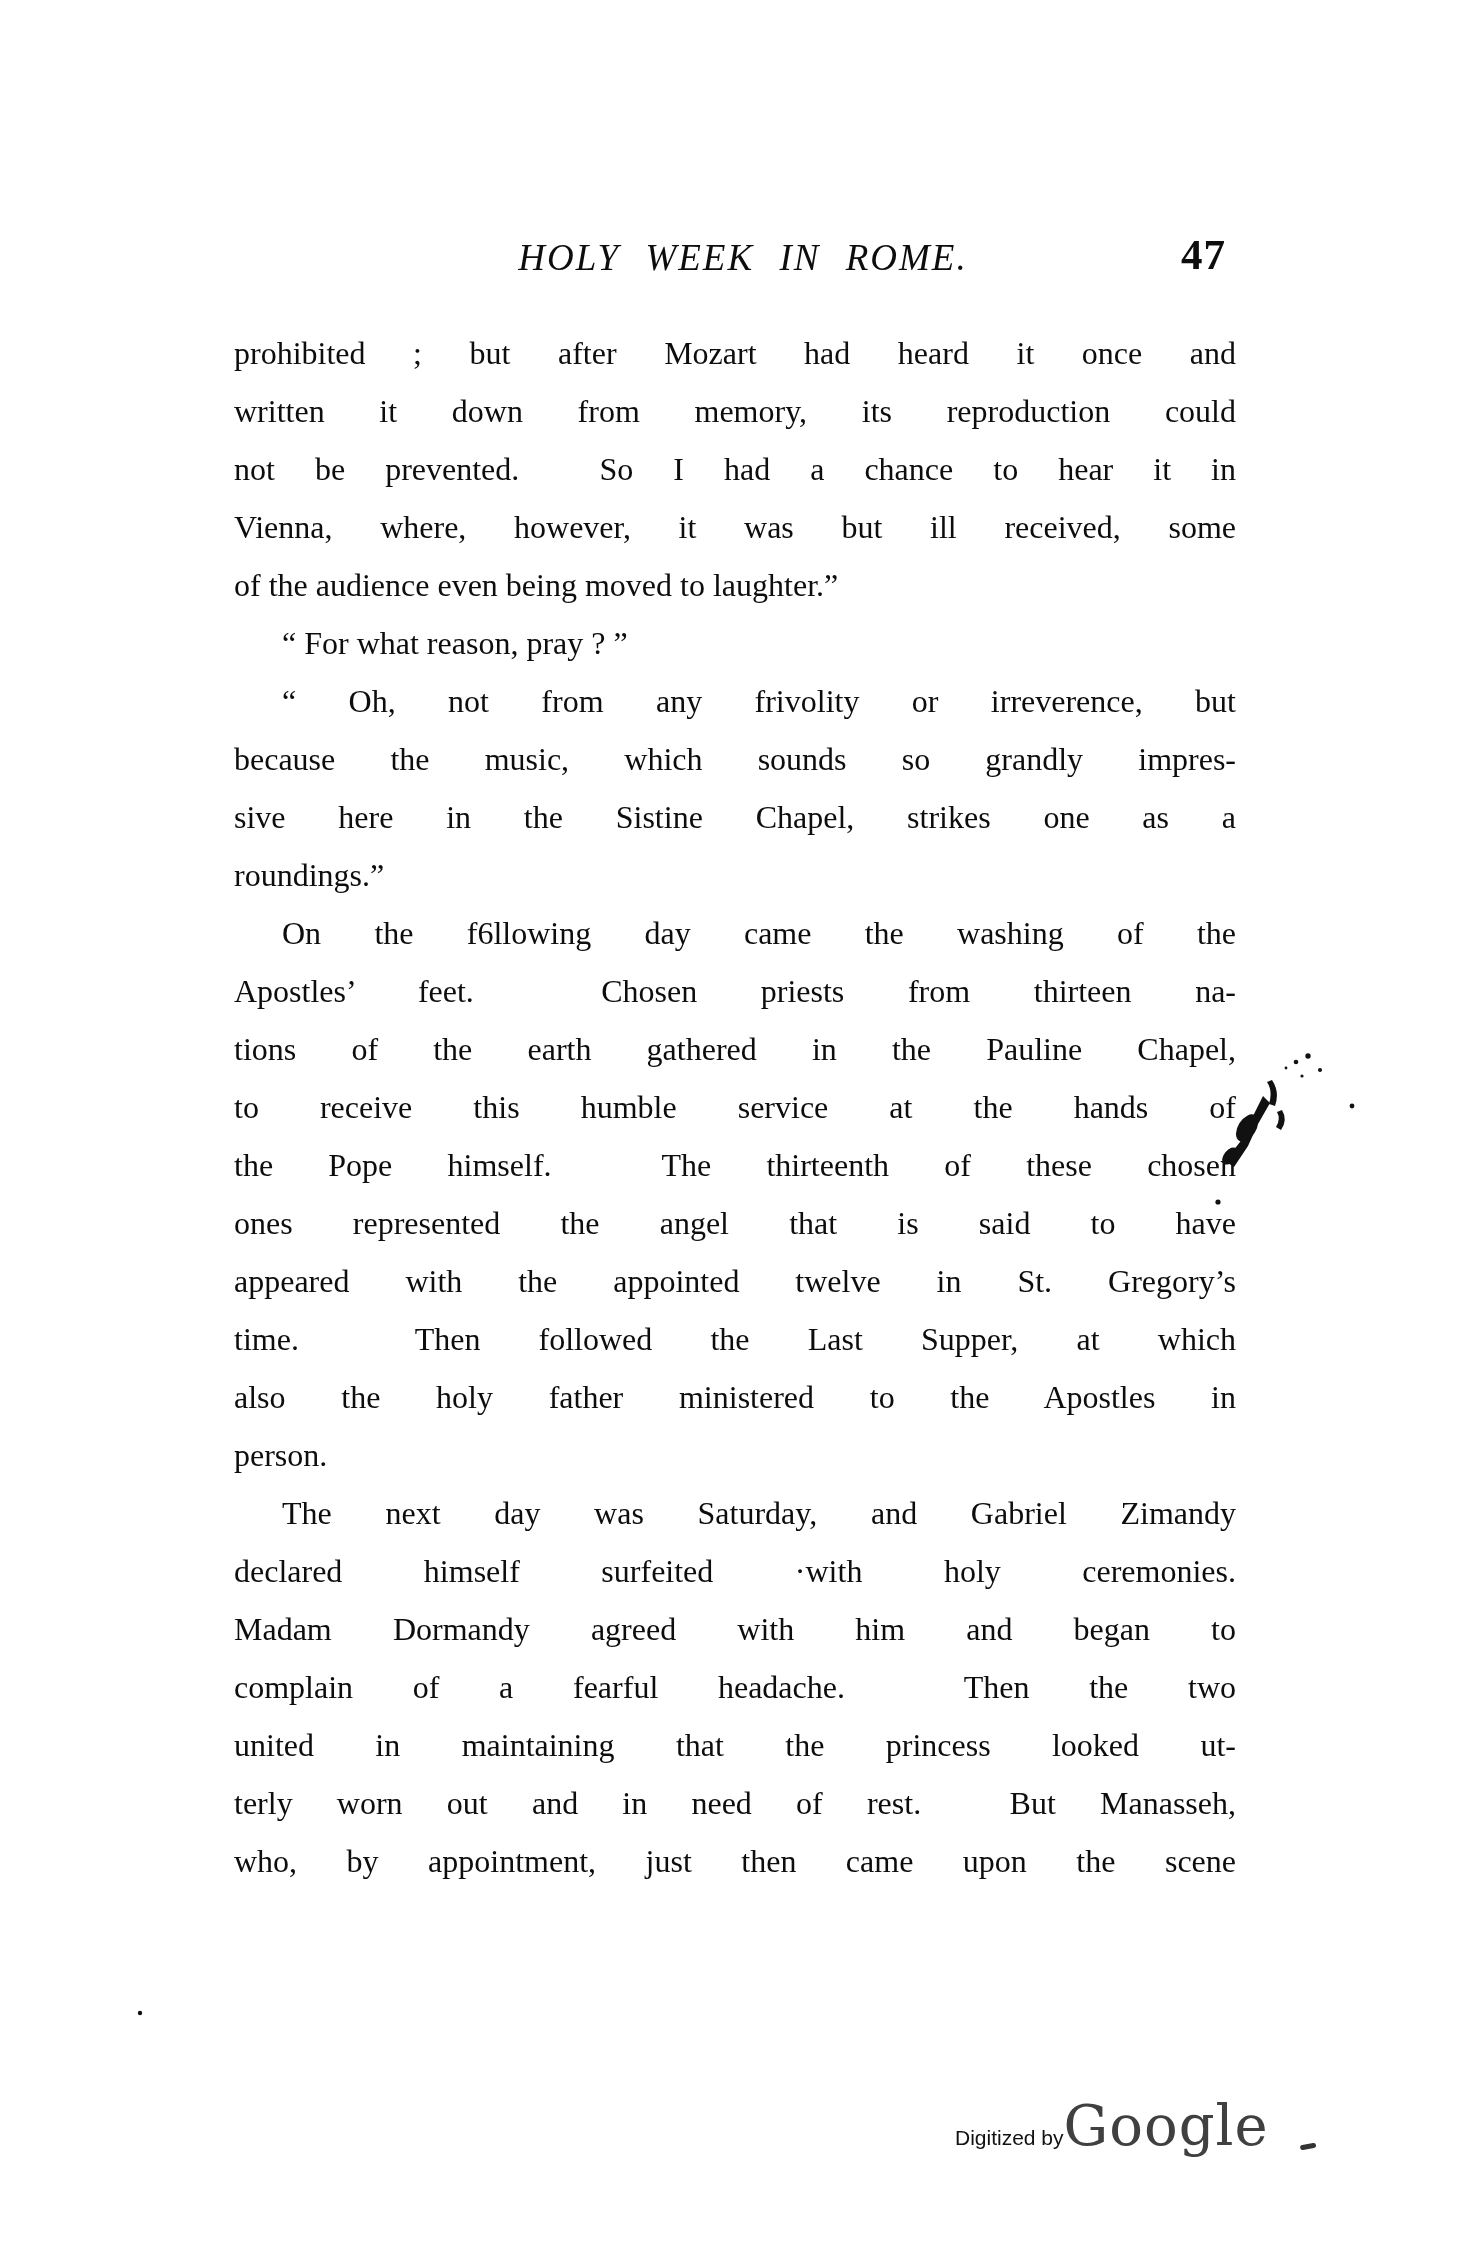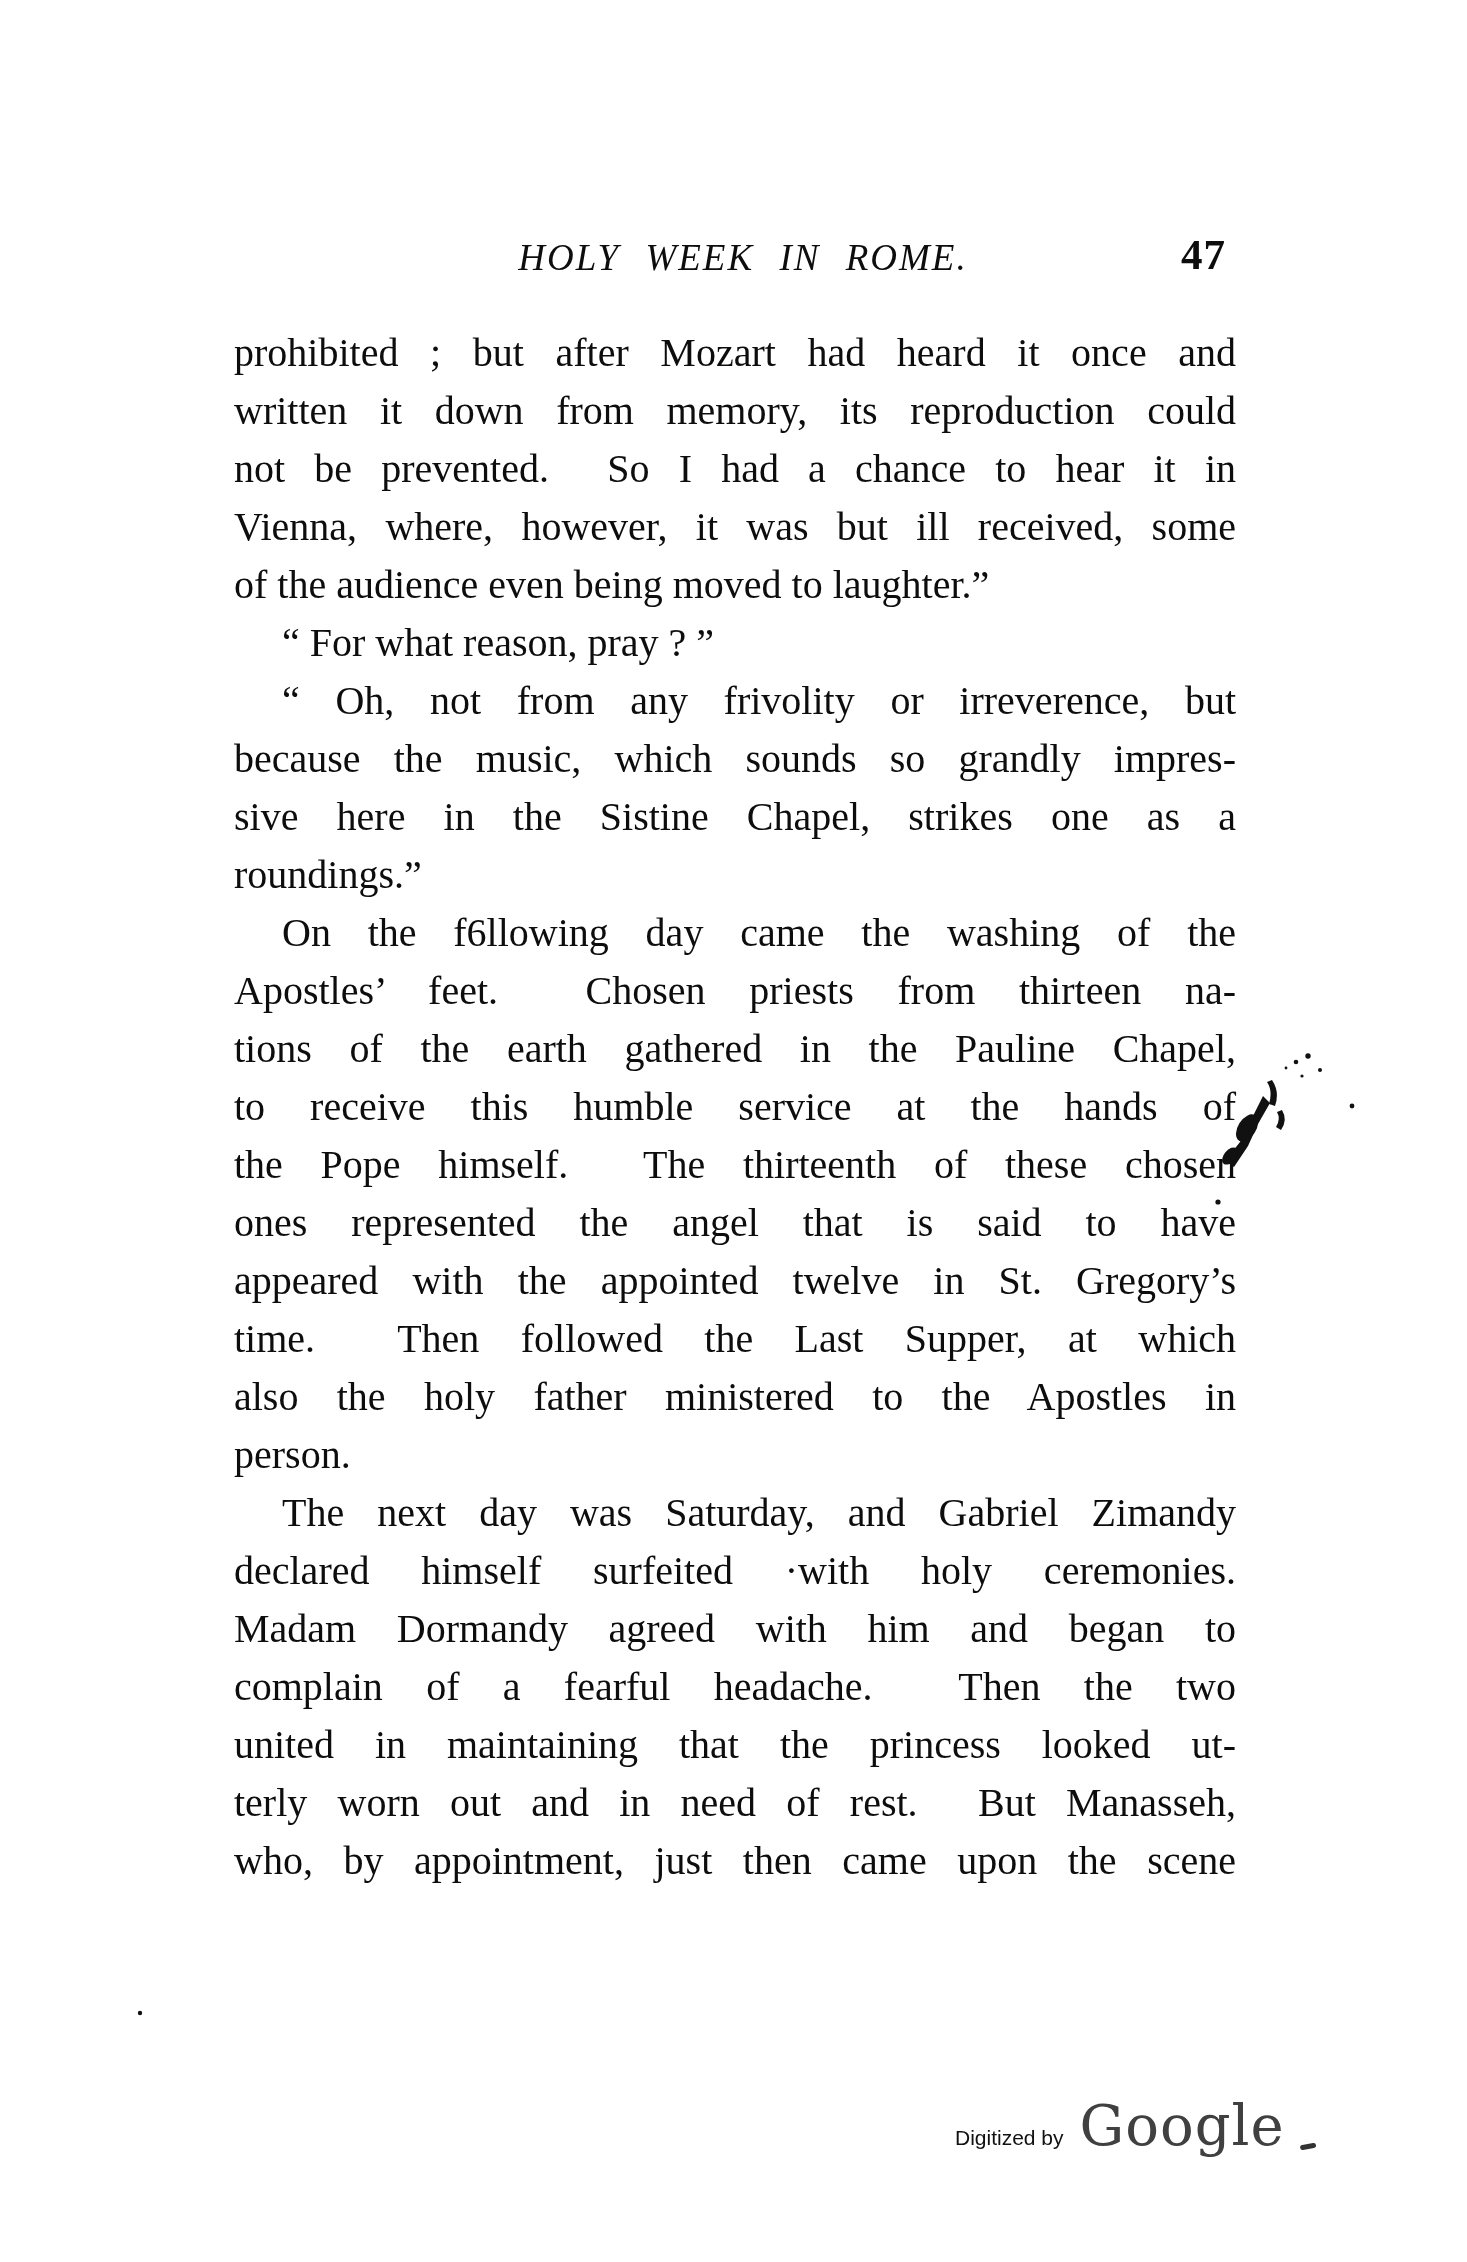--- a/index.html
+++ b/index.html
@@ -45,42 +45,42 @@
     top: -6px;
     font-weight: bold;
     font-size: 43px;
     letter-spacing: 1px;
   }
   .text-block {
     position: absolute;
     left: 234px;
     top: 324px;
     width: 1002px;
-    font-size: 40px;
+    font-size: 32px;
   }
   .line {
     height: 58px;
     line-height: 58px;
     text-align: justify;
     text-align-last: justify;
     white-space: normal;
   }
   .line.end {
     text-align-last: left;
   }
   .line.indent {
     padding-left: 48px;
   }
   .footer {
     position: absolute;
     left: 955px;
     top: 2098px;
     display: flex;
     align-items: baseline;
-    gap: 16px;
+    gap: 0;
   }
   .digitized-by {
     font-family: "Liberation Sans", sans-serif;
     font-size: 21px;
     color: #111111;
   }
   .google-logotype {
     font-family: "DejaVu Serif", serif;
     font-size: 56px;
     color: #404040;

